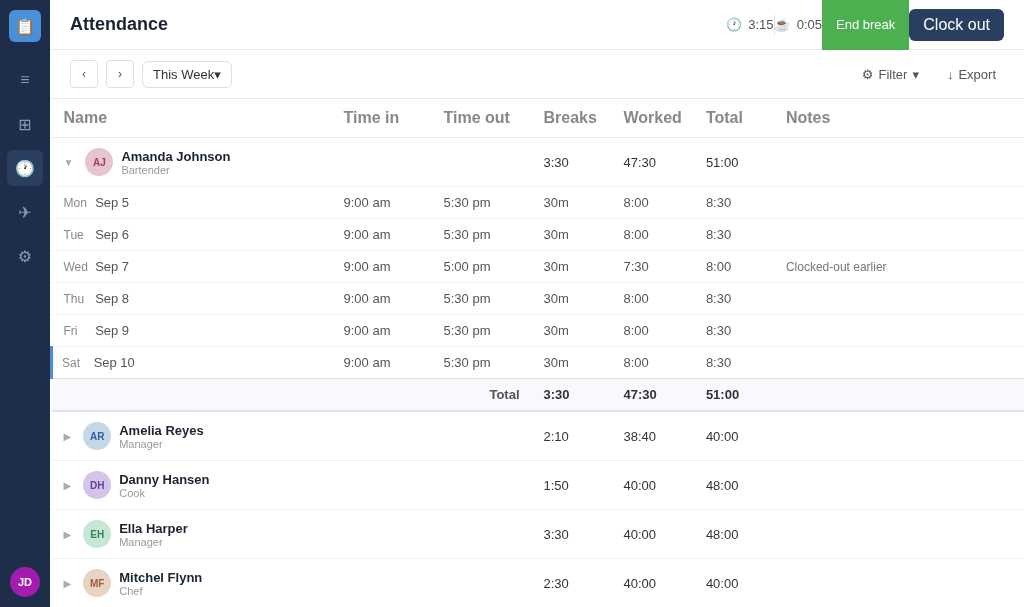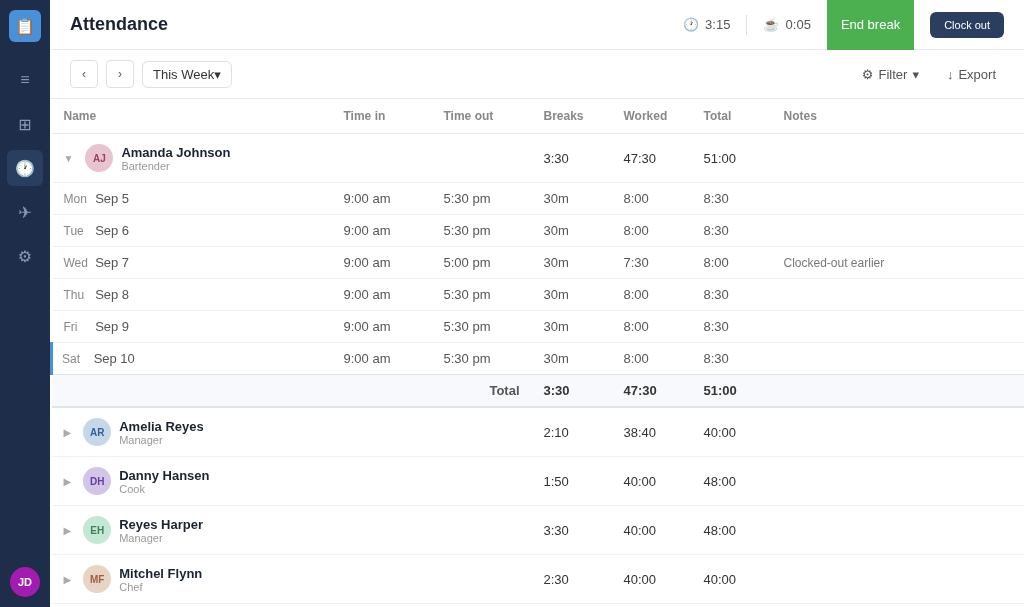--- a/index.html
+++ b/index.html
@@ -48,31 +48,31 @@
     
     .main { flex: 1; display: flex; flex-direction: column; overflow: hidden; background: #fff; }
 
     
     .header {
       display: flex; align-items: center;
       padding: 0 20px;
       height: 50px;
       border-bottom: 1px solid #e8eaf0;
       background: #fff;
-      gap: 16px;
+      gap: 0;
     }
     .header-title { font-size: 18px; font-weight: 600; color: #1a2332; flex: 1; }
     .timer-block { display: flex; align-items: center; gap: 6px; color: #555; font-size: 13px; }
     .btn-end-break {
       background: #4caf50; color: white; border: none;
       padding: 24px 14px; border-radius: 6px; cursor: pointer; font-size: 13px; font-weight: 500;
     }
     .btn-clock-out {
       background: #2a3f5f; color: white; border: none;
-      padding: 7px 14px; border-radius: 6px; cursor: pointer; font-size: 11px; font-weight: 500;
+      padding: 7px 14px; border-radius: 6px; cursor: pointer; font-size: 16px; font-weight: 500;
     }
     .divider-v { width: 1px; height: 20px; background: #dde; }
 
     
     .toolbar {
       display: flex; align-items: center;
       padding: 10px 20px;
       border-bottom: 1px solid #e8eaf0;
       background: #fff;
       gap: 8px;
@@ -99,21 +99,21 @@
       padding: 5px 8px; border-radius: 4px;
     }
 
     
     .table-container { flex: 1; overflow-y: auto; }
     table { width: 100%; border-collapse: collapse; }
     thead tr { border-bottom: 1px solid #e8eaf0; }
     thead th {
       text-align: left;
       padding: 10px 12px;
-      font-size: 12px; font-weight: 600;
+      font-size: 16px; font-weight: 600;
       color: #888;
       background: #fff;
       position: sticky; top: 0; z-index: 1;
     }
     thead th:nth-child(1) { width: 280px; }
     thead th:nth-child(2) { width: 100px; }
     thead th:nth-child(3) { width: 100px; }
     thead th:nth-child(4) { width: 80px; }
     thead th:nth-child(5) { width: 80px; }
     thead th:nth-child(6) { width: 80px; }
@@ -365,21 +365,21 @@
           <td>48:00</td>
           <td></td>
         </tr>
 
         <tr class="collapsed-row emp-row">
           <td>
             <div class="emp-info">
               <span class="expand-icon">▶</span>
               <div class="emp-avatar av-eh">EH</div>
               <div>
-                <div class="emp-name">Reyes Harper</div>
+                <div class="emp-name">Ella Harper</div>
                 <div class="emp-role">Manager</div>
               </div>
             </div>
           </td>
           <td></td>
           <td></td>
           <td>3:30</td>
           <td>40:00</td>
           <td>48:00</td>
           <td></td>

